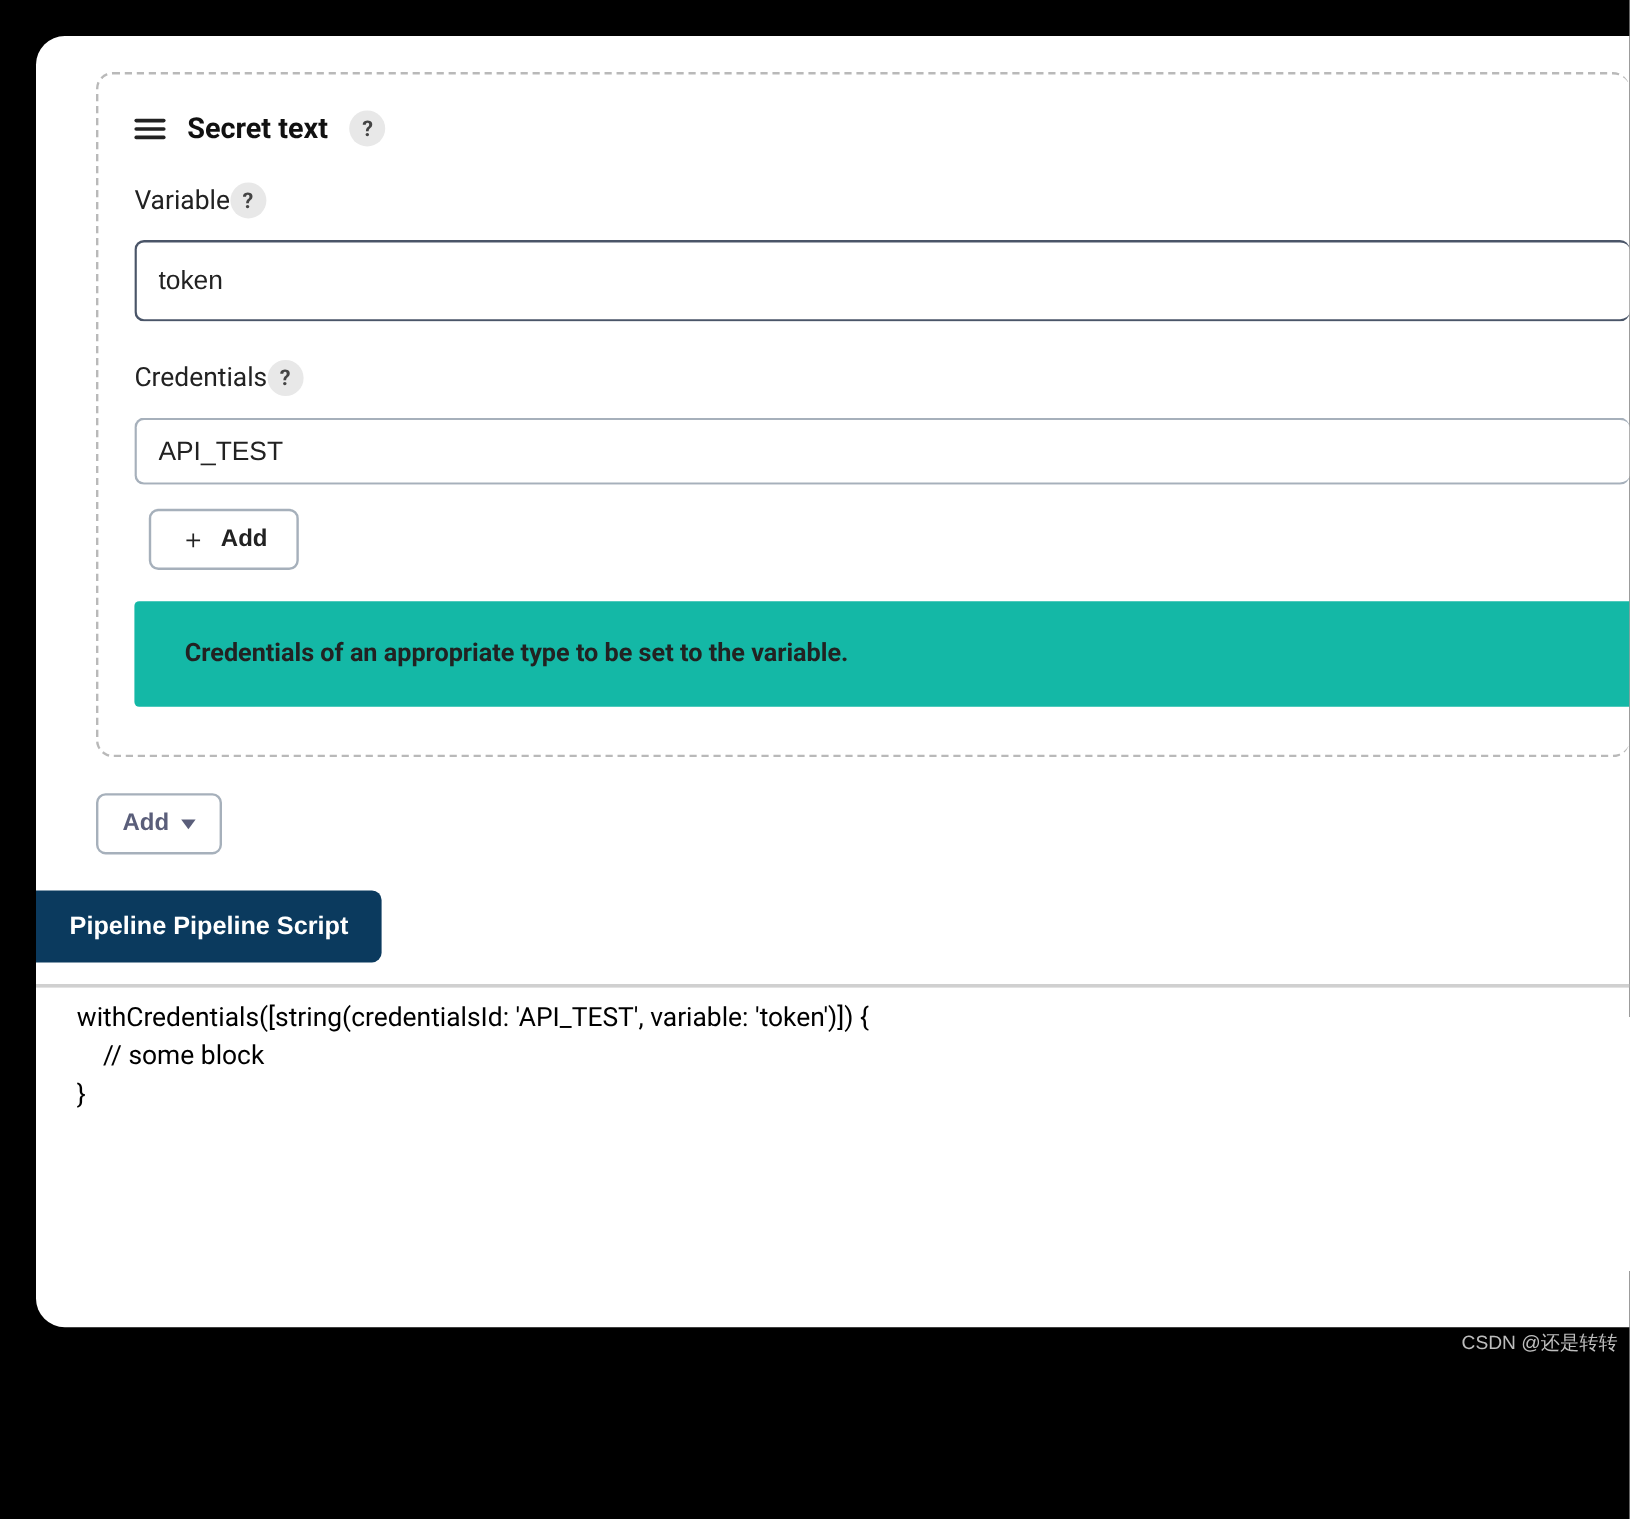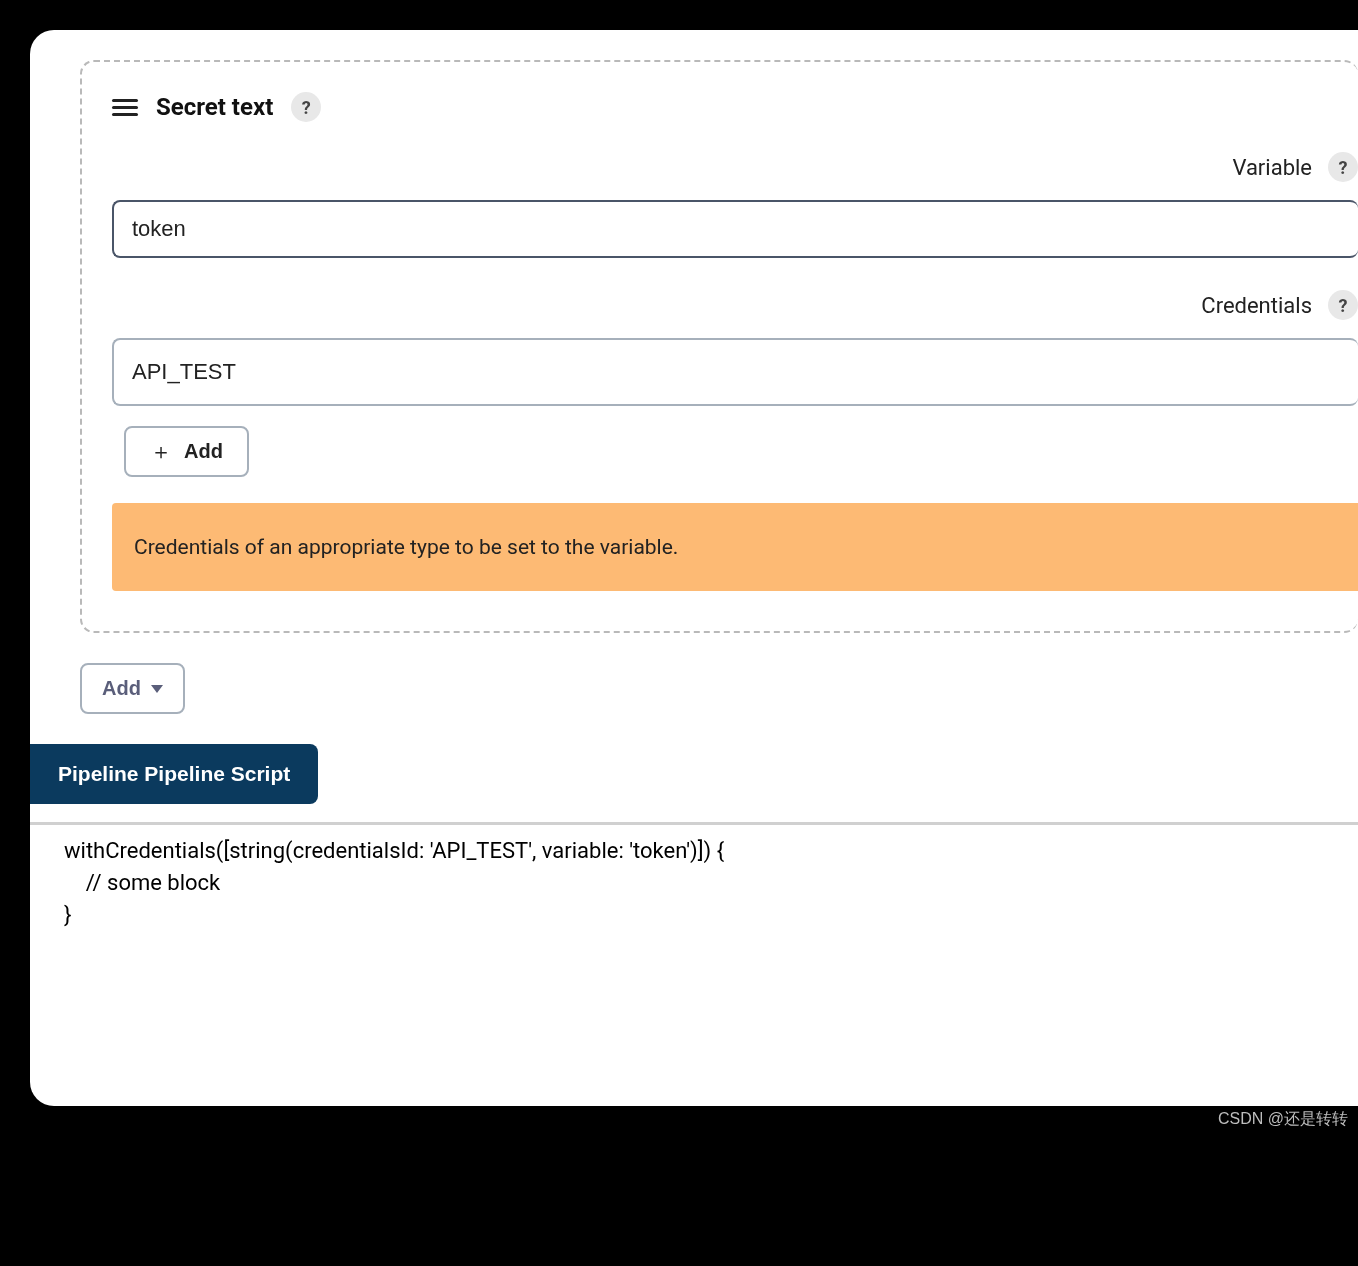--- a/index.html
+++ b/index.html
@@ -71,48 +71,46 @@
       font-weight: 700;
       color: #444;
       cursor: pointer;
     }
     .field-block {
       margin-bottom: 32px;
     }
     .field-label-row {
       display: flex;
       align-items: center;
-      gap: 16px;
       margin-bottom: 18px;
-      justify-content: flex-end;
     }
     .field-label {
       font-size: 22px;
       font-weight: 400;
       color: #222;
     }
     .text-input {
       width: 100%;
-      height: 58px;
+      height: 68px;
       border: 2px solid #4a5568;
       border-radius: 8px;
       border-right: none;
       padding: 0 18px;
       font-size: 22px;
       color: #222;
       outline: none;
       background: #fff;
     }
     .select-wrap {
       position: relative;
       width: 100%;
     }
     .select-input {
       width: 100%;
-      height: 68px;
+      height: 56px;
       border: 2px solid #a6b0bb;
       border-radius: 8px;
       border-right: none;
       padding: 0 18px;
       font-size: 22px;
       color: #222;
       outline: none;
       background: #fff;
       appearance: none;
       cursor: pointer;
@@ -132,25 +130,26 @@
       color: #222;
       cursor: pointer;
     }
     .plus-icon {
       font-size: 22px;
       font-weight: 300;
       line-height: 1;
     }
     .help-box {
       margin-top: 26px;
-      padding: 32px 22px;
-      background: #fdba74;
+      padding: 32px 42px;
+      background: #14b8a6;
       border-radius: 4px 0 0 4px;
       font-size: 21px;
       color: #222;
+      font-weight: bold;
     }
     .add-binding-btn {
       display: inline-flex;
       align-items: center;
       gap: 10px;
       padding: 12px 20px;
       border: 2px solid #a6b0bb;
       border-radius: 8px;
       background: #fff;
       font-size: 20px;

